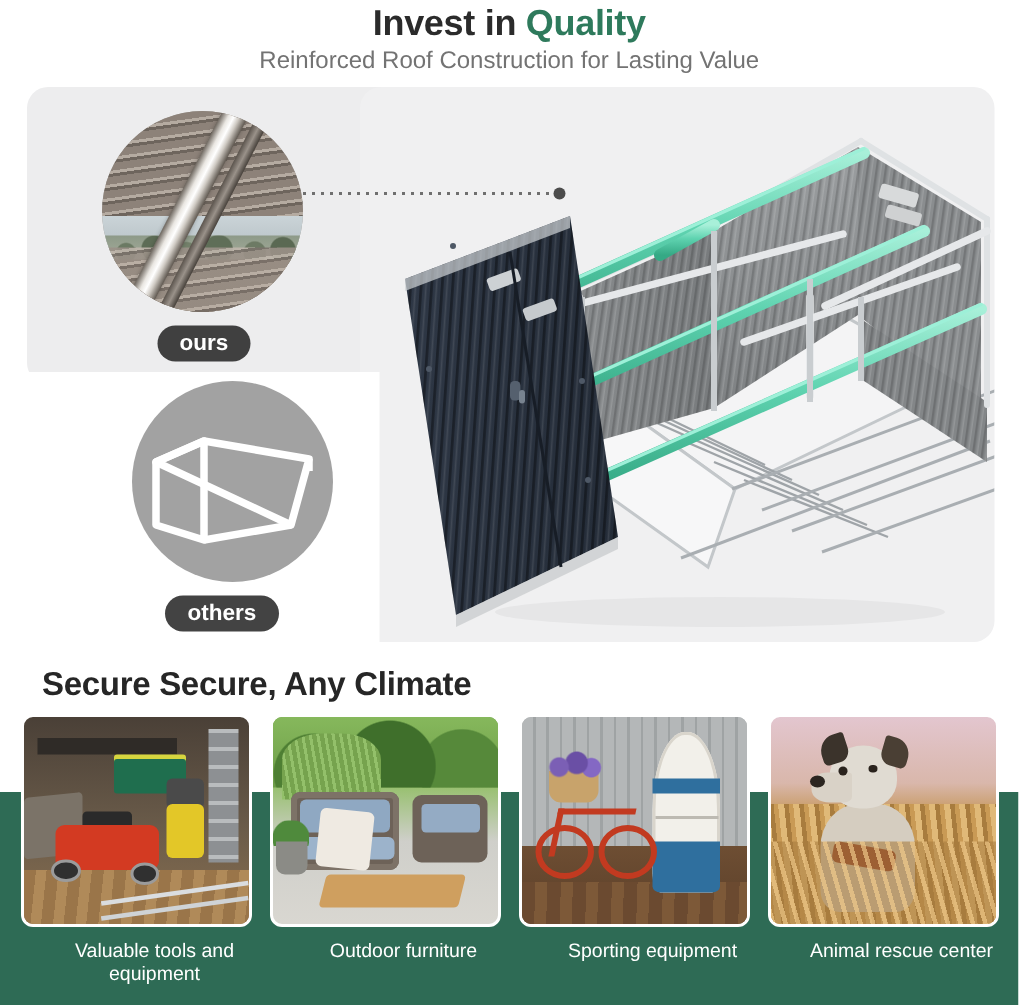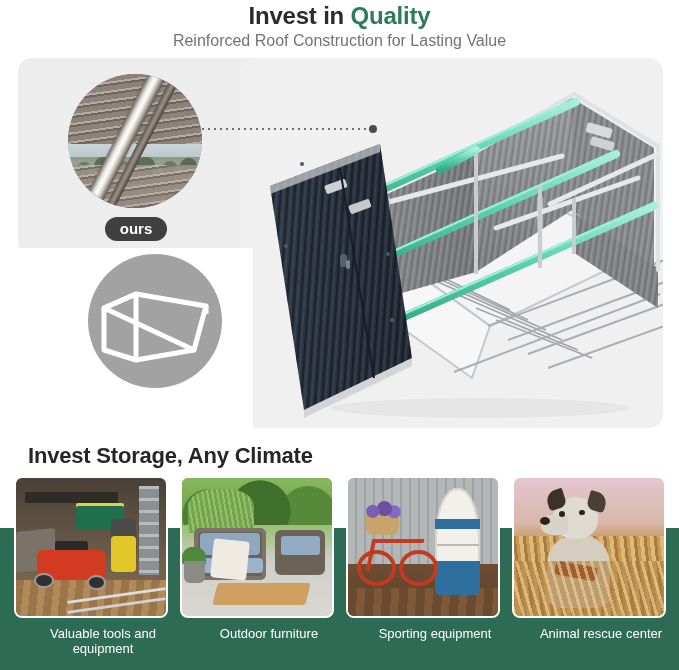--- a/index.html
+++ b/index.html
@@ -280,20 +280,21 @@
     <div class="circle-others">
       <svg class="wire" width="134" height="134" viewBox="0 0 134 134">
         <g stroke="#ffffff" stroke-width="5" fill="none" stroke-linejoin="round">
           <polygon points="16,54 48,40 118,52 106,96"></polygon>
           <polygon points="16,54 16,96 48,106 48,40"></polygon>
           <polyline points="48,106 106,96"></polyline>
           <polyline points="118,52 118,60"></polyline>
         </g>
       </svg>
     </div>
+    <div class="pill pill-others">others</div>
 
     <div class="shed">
       <svg width="423" height="370" viewBox="0 0 423 370">
         <defs>
           <linearGradient id="wallG" x1="0" y1="0" x2="0" y2="1">
             <stop offset="0" stop-color="#9b9ea0"></stop>
               <stop offset="1" stop-color="#7e8183"></stop>
           </linearGradient>
           <linearGradient id="wallG2" x1="0" y1="0" x2="1" y2="0">
             <stop offset="0" stop-color="#8d9092"></stop>
@@ -405,21 +406,21 @@
         <circle cx="46" cy="188" r="2" fill="#4e5866"></circle>
         <circle cx="62" cy="106" r="2" fill="#4e5866"></circle>
         <circle cx="148" cy="196" r="2" fill="#4e5866"></circle>
         <circle cx="152" cy="262" r="2" fill="#4e5866"></circle>
 
         <ellipse cx="240" cy="350" rx="150" ry="10" fill="#000" opacity=".04"></ellipse>
       </svg>
     </div>
   </div>
 
-  <div class="section2-title">Invest Storage, Any Climate</div>
+  <div class="section2-title">Secure Secure, Any Climate</div>
   <div class="green-band"></div>
 
   <div class="cards">
 
     <div class="card c1">
       <div class="thumb t1">
         <div class="shelf"></div>
         <div class="binlid"></div>
         <div class="bin"></div>
         <div class="cart"></div>

